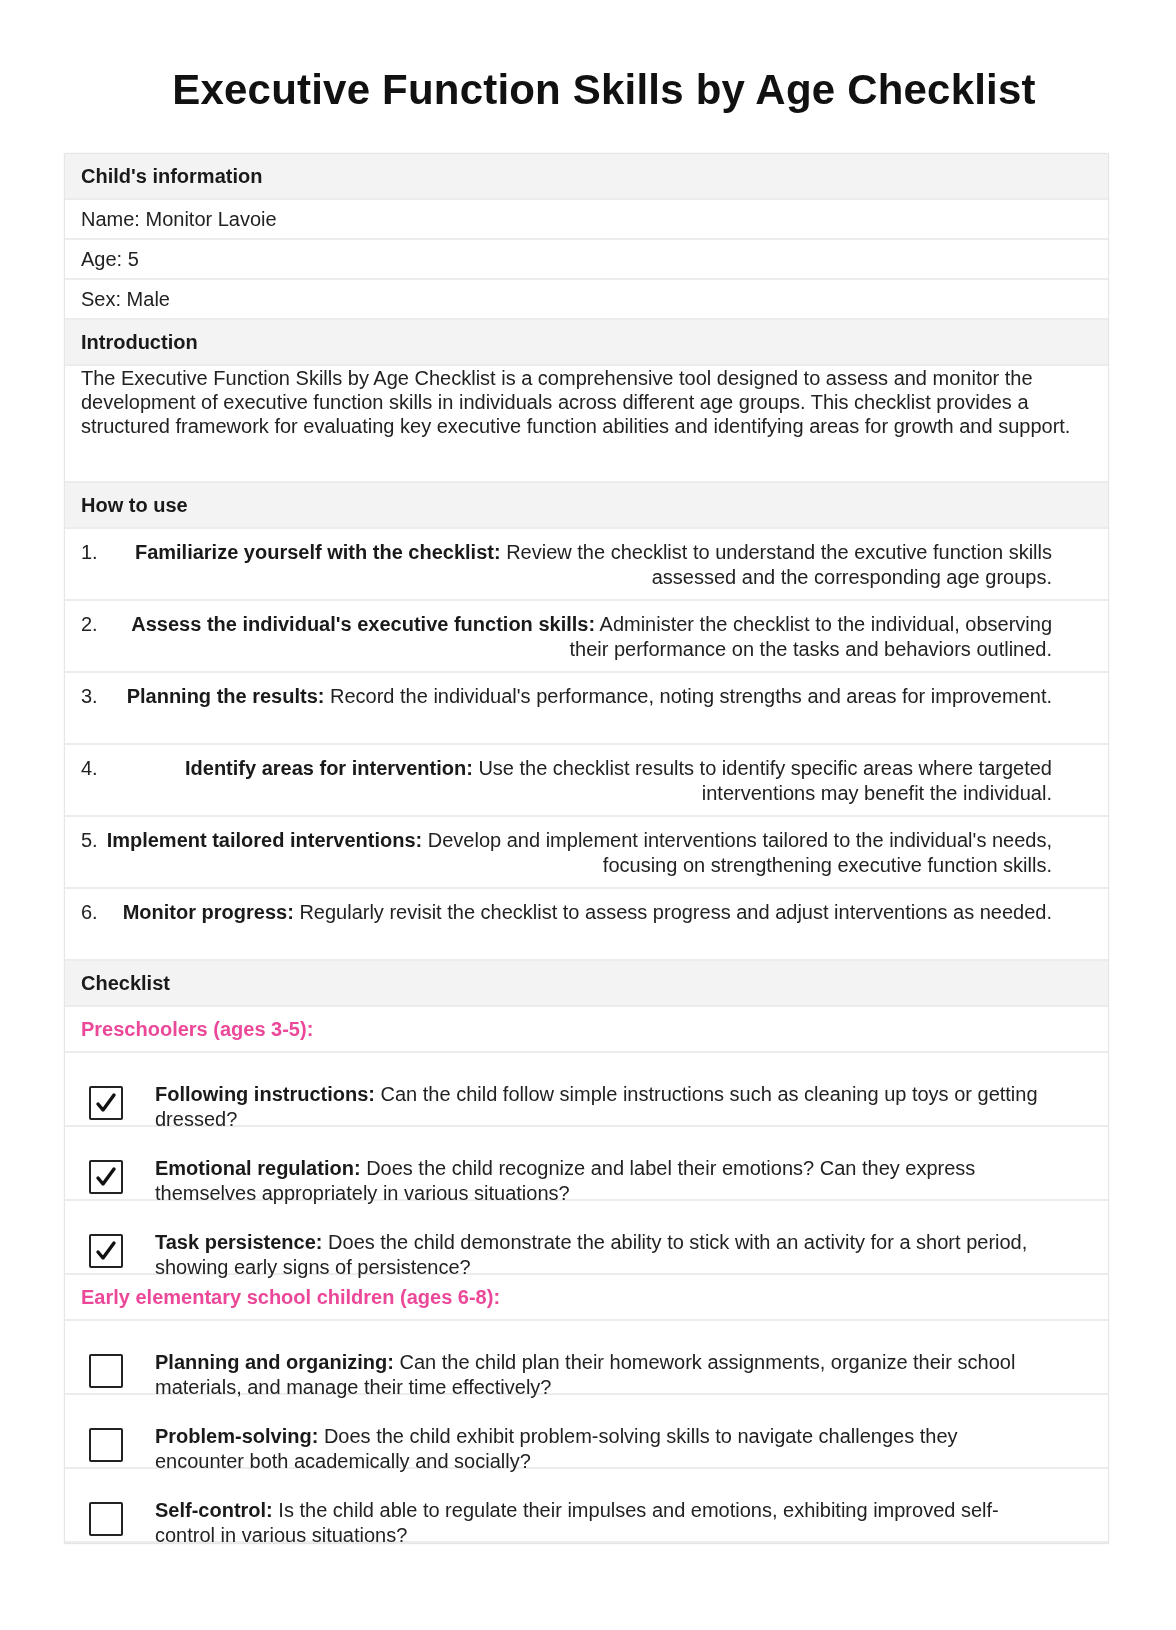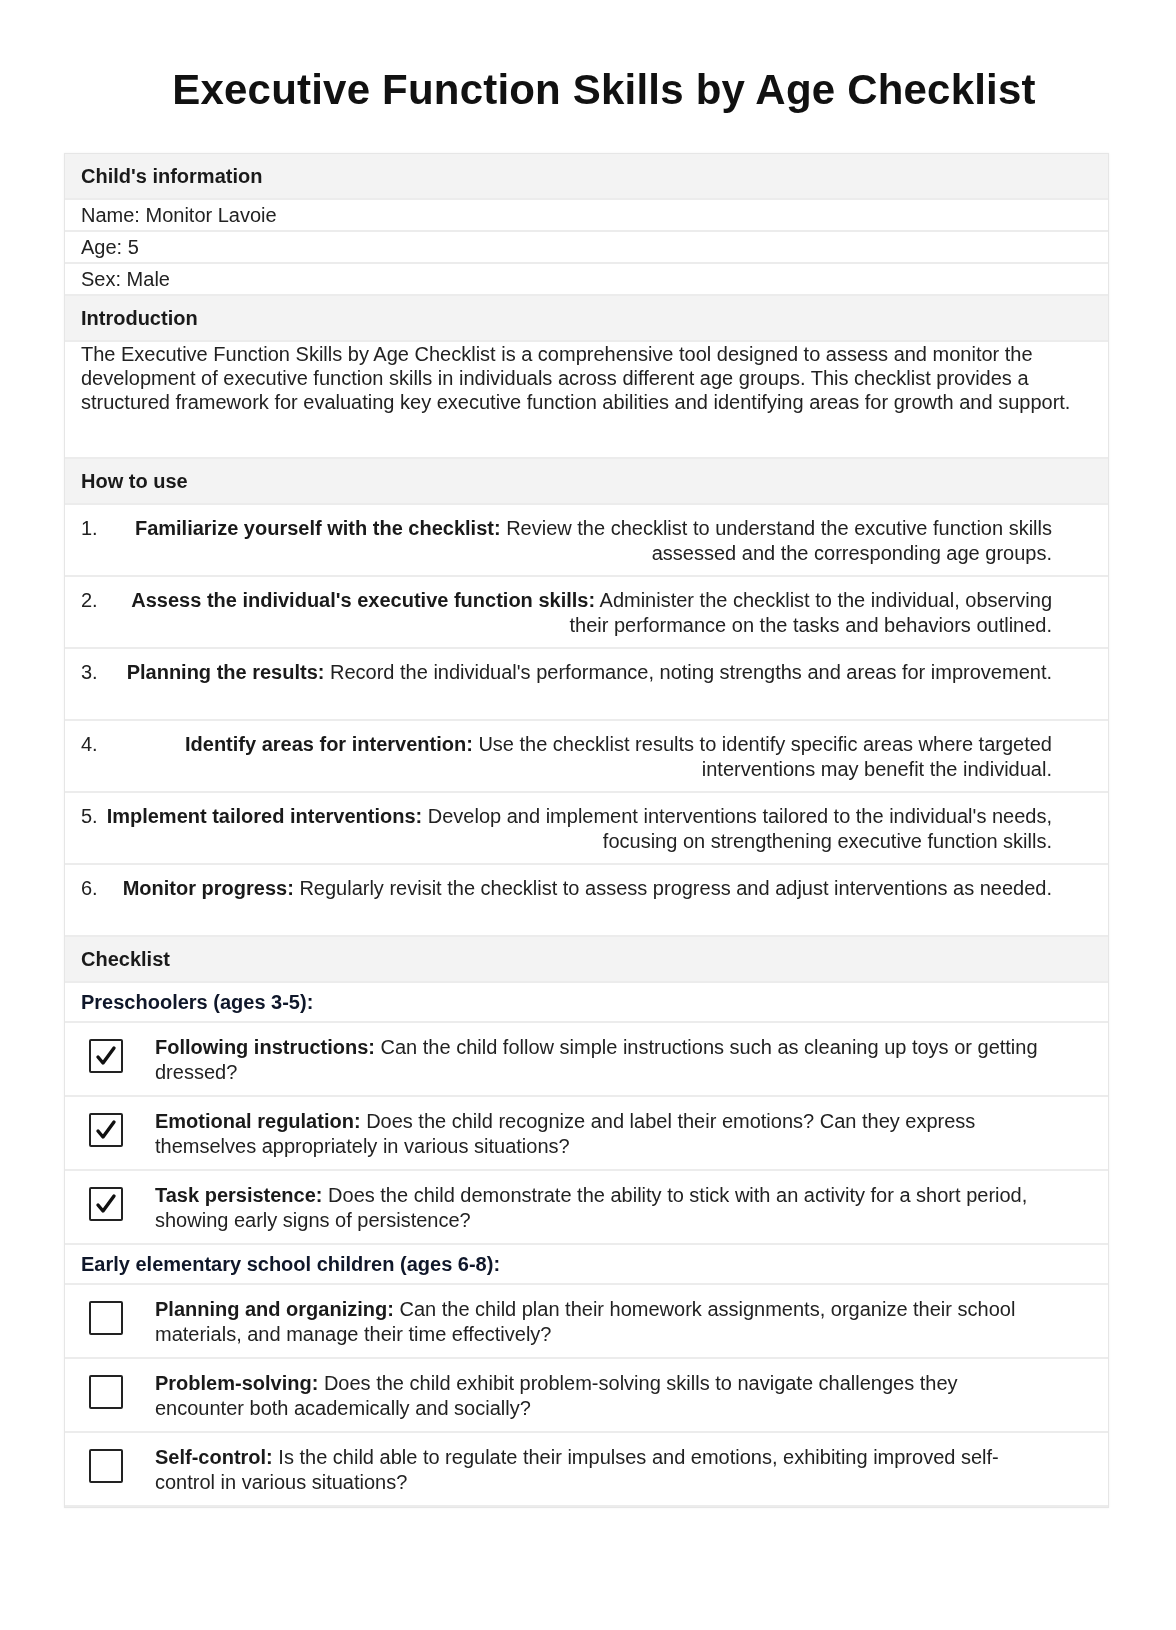--- a/index.html
+++ b/index.html
@@ -45,45 +45,45 @@
     font-size: 20px;
     line-height: 25px;
     background: #ffffff;
   }
   .row.section {
     background: #f3f3f3;
     font-weight: bold;
     color: #1a1a1a;
     height: 46px;
   }
-  .row.field { height: 32px; }
+  .row.field { height: 40px; }
   .row.sub {
-    height: 40px;
+    height: 46px;
     font-weight: bold;
-    color: #0f172a;
+    color: #ec4899;
   }
   .row.para {
     height: 117px;
     align-items: flex-start;
     line-height: 24px;
   }
   .row.step {
     height: 72px;
     align-items: flex-start;
     padding-top: 11px;
   }
   .row.step .num {
     width: 24px;
     flex: 0 0 24px;
   }
   .row.step .txt { flex: 1; padding-right: 40px; text-align: right; }
   .row.check {
     height: 74px;
     align-items: flex-start;
-    padding-top: 12px;
+    padding-top: 29px;
   }
   .cbox {
     flex: 0 0 34px;
     width: 34px;
     height: 34px;
     box-sizing: border-box;
     border: 2px solid #222;
     border-radius: 2px;
     margin: 4px 32px 0 8px;
     display: flex;

